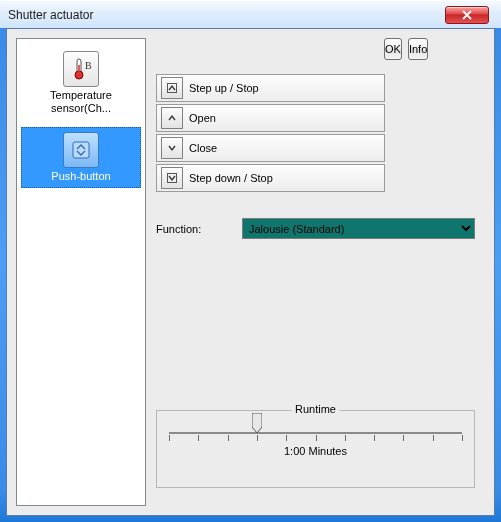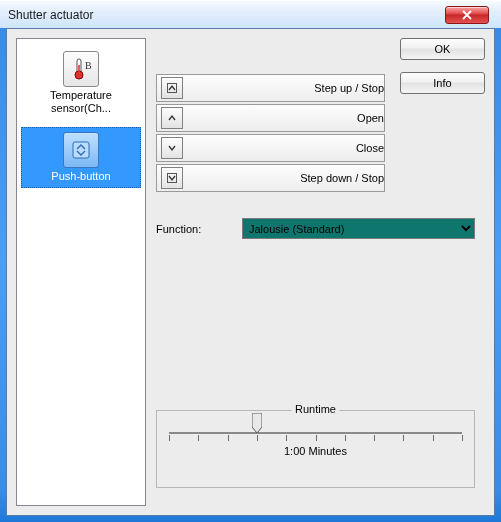--- a/index.html
+++ b/index.html
@@ -69,43 +69,42 @@
   border-radius: 3px;
   background: linear-gradient(180deg,#fdfdfd,#e6e6e6);
 }
 .dev.selected .icon-box {
   background: linear-gradient(180deg,#bfe0ff,#7cb8f5);
   border-color: #3a78c0;
 }
 .dev .label { font-size: 11px; line-height:13px; }
 .main { flex: 1; position: relative; }
 .side-buttons {
-  position: absolute; top: 0; right: 0; width: 85px;
-  display: flex; flex-direction: column; gap: 12px;
+  position: absolute; top: 0; right: 16px; width: 85px;
+  display: flex; gap: 6px;
 }
 .win-btn {
   height: 22px;
   background: linear-gradient(180deg,#fdfdfd 0%, #f1f1f1 45%, #e2e2e2 50%, #f4f4f4 100%);
   border: 1px solid #707070;
   border-radius: 3px;
   font-size: 11px;
   cursor: pointer;
   display:flex; align-items:center; justify-content:center;
 }
 .action-list {
   position: absolute; top: 36px; left: 0; right: 100px;
 }
 .action-row {
   height: 28px;
   display: flex; align-items: center;
   background: linear-gradient(180deg,#fdfdfd,#ededed);
   border: 1px solid #9a9a9a;
   margin-bottom: 2px;
   cursor: pointer;
-  text-align: right;
 }
 .action-icon {
   width: 22px; height: 22px;
   margin: 0 4px;
   background: linear-gradient(180deg,#fdfdfd,#e3e3e3);
   border: 1px solid #808080;
   display:flex; align-items:center; justify-content:center;
 }
 .action-icon svg { width:10px; height:10px; }
 .action-label { flex:1; padding-left: 2px; }

